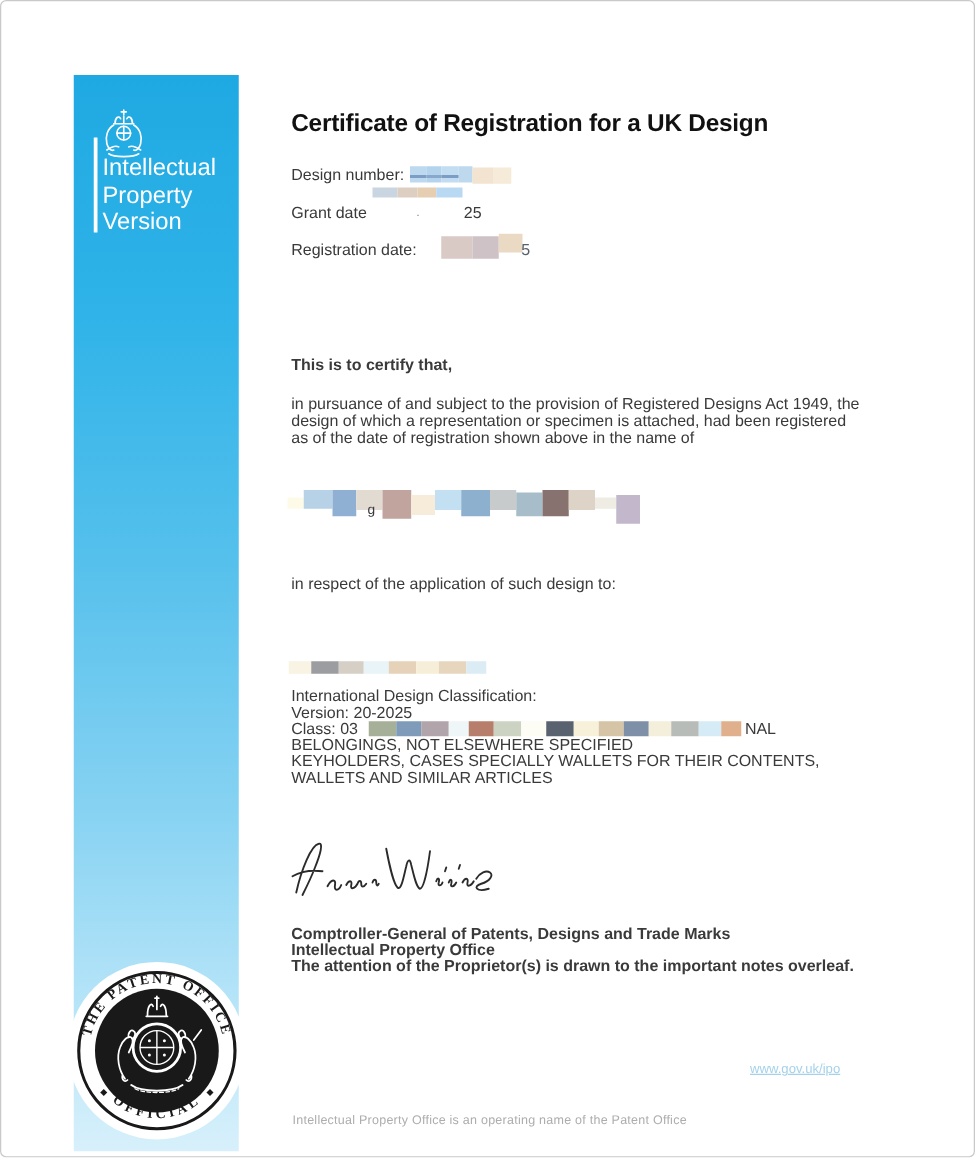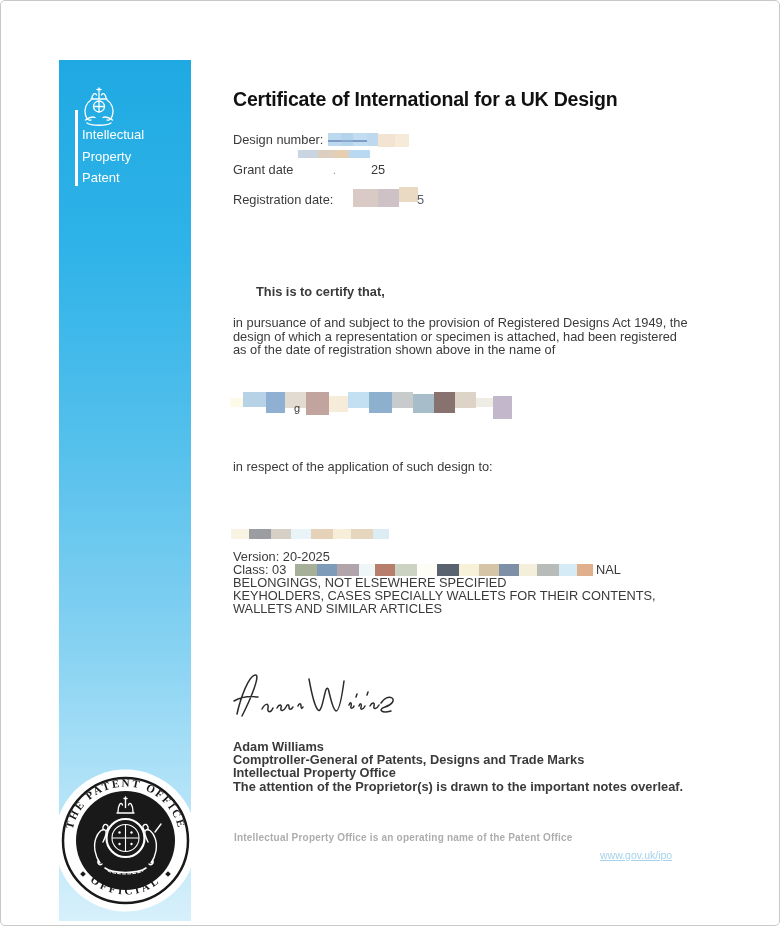--- a/index.html
+++ b/index.html
@@ -9,42 +9,42 @@
     background:#ffffff;border:1px solid #c9c9c9;border-radius:5px;
     overflow:hidden;font-family:"Liberation Sans",sans-serif;color:#383838;
   }
   
   .sidebar{
     position:absolute;left:58px;top:59px;width:132px;height:861px;
     background:linear-gradient(180deg,#1fa9e2 0%,#2fb3e8 22%,#55c0ec 45%,#86d2f2 68%,#b5e4f8 86%,#d7f0fb 100%);
   }
   .logo-bar{position:absolute;left:16px;top:50px;width:3px;height:76px;background:#ffffff;}
   .crest{position:absolute;left:22px;top:27px;}
-  .org-name{position:absolute;left:23px;top:64px;color:#ffffff;font-size:13px;line-height:21.7px;}
+  .org-name{position:absolute;left:23px;top:64px;color:#ffffff;font-size:19px;line-height:21.7px;}
   .org-name span{display:block;}
   
   .abs{position:absolute;}
   .title{left:232px;top:87px;font-size:19.5px;font-weight:bold;color:#111111;letter-spacing:-0.2px;}
   .body-txt{font-size:12.8px;color:#3a3a3a;}
   .row-design{left:232px;top:131px;}
   .row-grant{left:232px;top:161px;width:260px;}
   .row-reg{left:232px;top:191px;width:260px;}
   .val-grant{position:absolute;left:138px;top:0;}
   .faint-mark{position:absolute;left:100px;top:3px;font-size:10px;color:#8a8a8a;}
   .val-reg-tail{position:absolute;left:184px;top:0;color:#57606b;}
-  .certify-head{left:232px;top:283px;font-weight:bold;margin-left:23px;}
+  .certify-head{left:232px;top:283px;font-weight:bold;}
   .para{left:232px;top:315px;line-height:13.6px;}
   .para span{display:block;}
   .respect{left:232px;top:458px;}
   .class-block{left:232px;top:549px;line-height:13.1px;}
   .class-block .cline{display:block;}
   .signatory{left:232px;top:739px;line-height:13.2px;}
   .signatory span{display:block;font-weight:bold;}
   .signatory .sig-name{font-weight:bold;}
-  .footer-text{left:233px;top:831px;font-size:10px;color:#adadad;letter-spacing:0.2px;font-weight:bold;}
+  .footer-text{left:233px;top:890px;font-size:10px;color:#adadad;letter-spacing:0.2px;}
   .footer-link{left:599px;top:848px;font-size:10.5px;color:#a5d2ea;text-decoration:underline;cursor:pointer;}
   
   .redact{display:inline-flex;align-items:flex-start;}
   .redact .px{display:block;flex:none;}
   .redact-inline{display:inline-flex;align-items:flex-start;vertical-align:-2px;margin:0 3px 0 5px;}
   .strip-under{left:297px;top:149px;}
   .name-strip-wrap{position:absolute;left:229px;top:388px;}
   .name-g{position:absolute;left:64px;top:13px;font-size:11px;color:#3a3a3a;}
   .mid-strip{left:230px;top:528px;}
   .reg-strip{position:absolute;left:120px;top:-5px;}
@@ -66,25 +66,25 @@
         <path d="M10 13 C5 16 3 22 4.5 28 C5.5 32 8 34 10 33"></path>
         <path d="M26 13 C31 16 33 22 31.5 28 C30.5 32 28 34 26 33"></path>
         <path d="M6 36 C10 39 26 39 30 36"></path>
         <path d="M4.5 33 C8 30.5 12 29.5 14 30.5 M31.5 33 C28 30.5 24 29.5 22 30.5"></path>
       </g>
     </svg>
     <div class="logo-bar"></div>
     <div class="org-name">
       <span>Intellectual</span>
       <span>Property</span>
-      <span>Patent</span>
+      <span>Version</span>
     </div>
   </div>
 
-  <div class="abs title">Certificate of International for a UK Design</div>
+  <div class="abs title">Certificate of Registration for a UK Design</div>
 
   <div class="abs body-txt row-design">
     <span>Design number:</span><span class="redact redact-inline">
         <span class="px" style="width: 13px; height: 13px; background: linear-gradient(rgb(188, 217, 240) 55%, rgb(125, 157, 196) 55%, rgb(125, 157, 196) 72%, rgb(188, 217, 240) 72%);"></span>
         <span class="px" style="width: 12px; height: 13px; background: linear-gradient(rgb(180, 212, 238) 55%, rgb(138, 168, 204) 55%, rgb(138, 168, 204) 72%, rgb(180, 212, 238) 72%);"></span>
         <span class="px" style="width: 14px; height: 13px; background: linear-gradient(rgb(194, 220, 242) 55%, rgb(125, 157, 196) 55%, rgb(125, 157, 196) 70%, rgb(194, 220, 242) 70%);"></span>
         <span class="px" style="width: 11px; height: 13px; background: rgb(190, 217, 238);"></span>
         <span class="px" style="width: 17px; height: 13px; background: rgb(242, 228, 208); margin-top: 1px;"></span>
         <span class="px" style="width: 14px; height: 13px; background: rgb(246, 234, 217); margin-top: 1px;"></span>
       </span>
@@ -146,20 +146,21 @@
       <span class="px" style="width: 22px; height: 10px; background: rgb(155, 157, 160);"></span>
       <span class="px" style="width: 20px; height: 10px; background: rgb(213, 207, 198);"></span>
       <span class="px" style="width: 20px; height: 10px; background: rgb(233, 244, 248);"></span>
       <span class="px" style="width: 22px; height: 10px; background: rgb(229, 210, 184);"></span>
       <span class="px" style="width: 18px; height: 10px; background: rgb(246, 238, 216);"></span>
       <span class="px" style="width: 22px; height: 10px; background: rgb(230, 214, 190);"></span>
       <span class="px" style="width: 16px; height: 10px; background: rgb(220, 236, 245);"></span>
     </div>
 
   <div class="abs body-txt class-block">
+    <span class="cline">International Design Classification:</span>
     <span class="cline">Version: 20-2025</span>
     <span class="cline"><span>Class: 03 </span><span class="redact redact-inline">
           <span class="px" style="width: 22px; height: 12px; background: rgb(166, 176, 152);"></span>
           <span class="px" style="width: 20px; height: 12px; background: rgb(126, 156, 186);"></span>
           <span class="px" style="width: 22px; height: 12px; background: rgb(178, 164, 171);"></span>
           <span class="px" style="width: 16px; height: 12px; background: rgb(238, 246, 248);"></span>
           <span class="px" style="width: 20px; height: 12px; background: rgb(184, 126, 108);"></span>
           <span class="px" style="width: 22px; height: 12px; background: rgb(204, 211, 195);"></span>
           <span class="px" style="width: 20px; height: 12px; background: rgb(253, 253, 246);"></span>
           <span class="px" style="width: 22px; height: 12px; background: rgb(89, 99, 111);"></span>
@@ -185,21 +186,20 @@
          M80 15 C82 26 86 43 89 46 C92 49 94 37 96 29 C97 24 99 22 100 28 C102 36 104 46 107 47 C110 47 113 32 115 17
          M120 41 C121 38 123 38 122 42 C121 45 124 45 125 42
          M127 33 L128 30
          M130 42 C131 39 133 39 132 43 C131 46 134 46 136 42
          M138 31 L139 28
          M141 42 C143 38 146 38 145 42 C144 46 148 45 150 41
          M152 39 C155 34 160 32 163 34 C166 36 163 41 156 43 C149 45 152 50 162 47"></path>
   </svg>
 
   <div class="abs body-txt signatory">
-    <span class="sig-name">Adam Williams</span>
     <span>Comptroller-General of Patents, Designs and Trade Marks</span>
     <span>Intellectual Property Office</span>
     <span>The attention of the Proprietor(s) is drawn to the important notes overleaf.</span>
   </div>
 
   <div class="abs footer-text">Intellectual Property Office is an operating name of the Patent Office</div>
   <a class="abs footer-link">www.gov.uk/ipo</a>
 
   <svg class="abs seal" width="145" height="145" viewBox="0 0 145 145">
     <circle cx="72.5" cy="72.5" r="71" fill="#ffffff"></circle>

